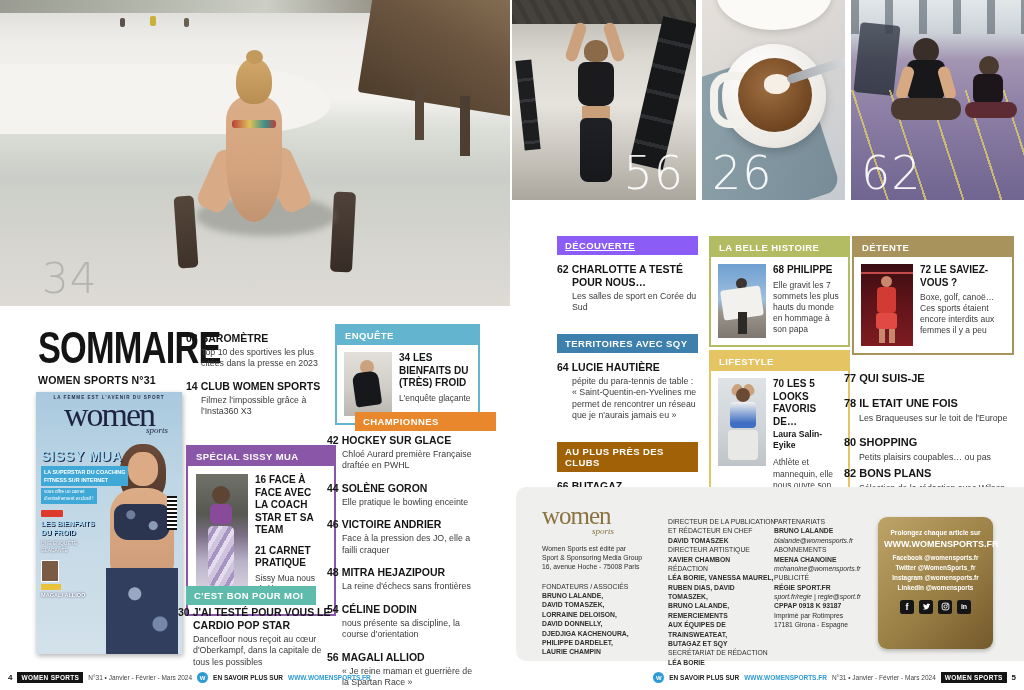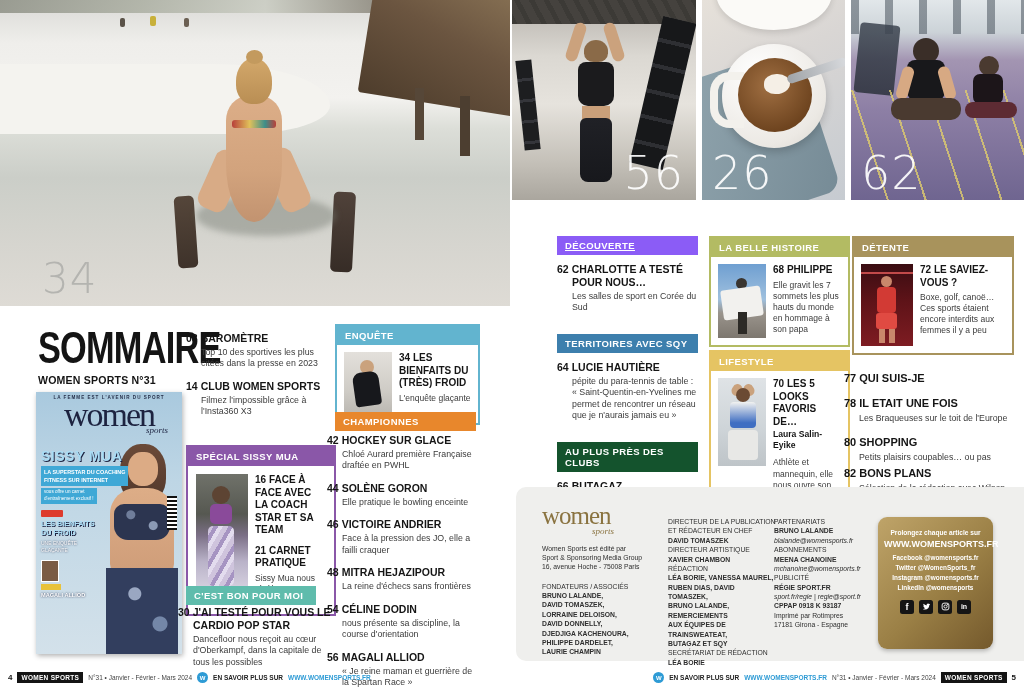--- a/index.html
+++ b/index.html
@@ -43,21 +43,21 @@
   .dotw{width:11px;height:11px;border-radius:50%;background:#2e9bd5;color:#fff;font-size:6px;display:flex;align-items:center;justify-content:center;font-weight:700;flex:none;}
   .lnk{color:#2e9bd5;font-weight:700;}
   .morelbl{font-weight:700;color:#222;}
   
   .h-enquete{background:#62b4cf;} .b-enquete{border:2px solid #62b4cf;}
   .h-champ{background:#e8872c;}
   .h-special{background:#8a57a8;} .b-special{border:2px solid #8a57a8;}
   .h-bon{background:#5fbcac;}
   .h-dec{background:#8b5cf6;text-decoration:underline;}
   .h-sqy{background:#3d7fad;}
-  .h-clubs{background:#14532d;}
+  .h-clubs{background:#a16207;}
   .h-hist{background:#b3bb63;} .b-hist{border:2px solid #b3bb63;}
   .h-life{background:#e5c463;} .b-life{border:2px solid #e5c463;}
   .h-det{background:#a8935c;} .b-det{border:2px solid #a8935c;}
 </style>
 </head>
 <body>
 
 <div class="spread">
 
   <div class="photo" style="left:0;top:0;width:510px;height:306px;background:linear-gradient(180deg,#dadad6 0%,#efeeeb 14%,#f3f2ef 32%,#dcded8 42%,#cbcec8 58%,#d6d5cf 80%,#dedbd5 100%);">
@@ -193,21 +193,21 @@
         <div class="abs" style="left:16px;top:8px;width:14px;height:14px;background:#caa27d;border-radius:50%;"></div>
         <div class="abs" style="left:10px;top:20px;width:26px;height:34px;background:#17181c;border-radius:8px 8px 4px 4px;transform:rotate(-8deg);"></div>
       </div>
       <div class="bt" style="flex:1;">
         <div class="t2"><span>34</span> <span>LES BIENFAITS DU (TRÈS) FROID</span></div>
         <div class="d2">L'enquête glaçante</div>
       </div>
     </div>
   </div>
 
-  <div class="abs sec-h h-champ" style="left:335px;top:412px;width:141px;box-sizing:border-box;">CHAMPIONNES</div>
+  <div class="abs sec-h h-champ" style="left:355px;top:412px;width:141px;box-sizing:border-box;">CHAMPIONNES</div>
   <div class="abs" style="left:327px;top:434px;width:152px;">
     <div class="ti">
       <div class="t"><span class="n">42</span><span>HOCKEY SUR GLACE</span></div>
       <div class="d">Chloé Aurard première Française draftée en PWHL</div>
     </div>
     <div class="ti">
       <div class="t"><span class="n">44</span><span>SOLÈNE GORON</span></div>
       <div class="d">Elle pratique le bowling enceinte</div>
     </div>
     <div class="ti">

